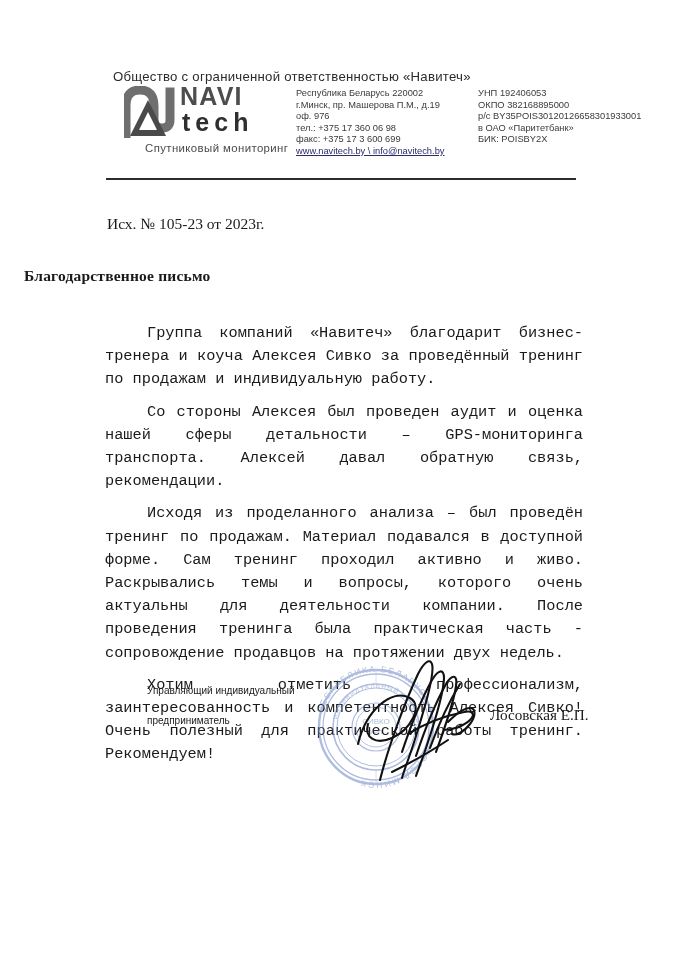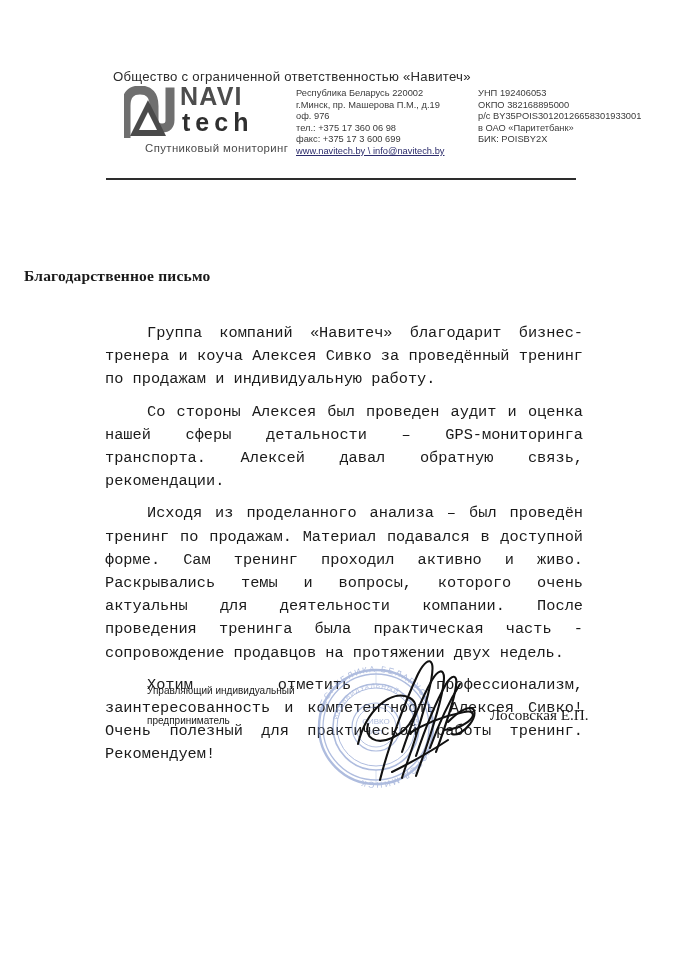--- a/index.html
+++ b/index.html
@@ -251,20 +251,21 @@
       <div>УНП 192406053</div>
       <div>ОКПО 382168895000</div>
       <div>p/c BY35POIS30120126658301933001</div>
       <div>в ОАО «Паритетбанк»</div>
       <div>БИК: POISBY2X</div>
     </div>
   </div>
 
   <div class="rule"></div>
 
+  <div class="ref-line">Исх. № 105-23 от 2023г.</div>
 
   <div class="doc-title">
     <span class="doc-title-inner">Благодарственное письмо</span>
   </div>
 
   <div class="body-text">
     <p>Группа компаний «Навитеч» благодарит бизнес-тренера и коуча Алексея Сивко за проведённый тренинг по продажам и индивидуальную работу.</p>
     <p>Со стороны Алексея был проведен аудит и оценка нашей сферы детальности – GPS-мониторинга транспорта. Алексей давал обратную связь, рекомендации.</p>
     <p>Исходя из проделанного анализа – был проведён тренинг по продажам. Материал подавался в доступной форме. Сам тренинг проходил активно и живо. Раскрывались темы и вопросы, которого очень актуальны для деятельности компании. После проведения тренинга была практическая часть -  сопровождение продавцов на протяжении двух недель.</p>
     <p class="last">Хотим отметить профессионализм, заинтересованность и компетентность Алексея Сивко! Очень полезный для практической работы тренинг. Рекомендуем!</p>

